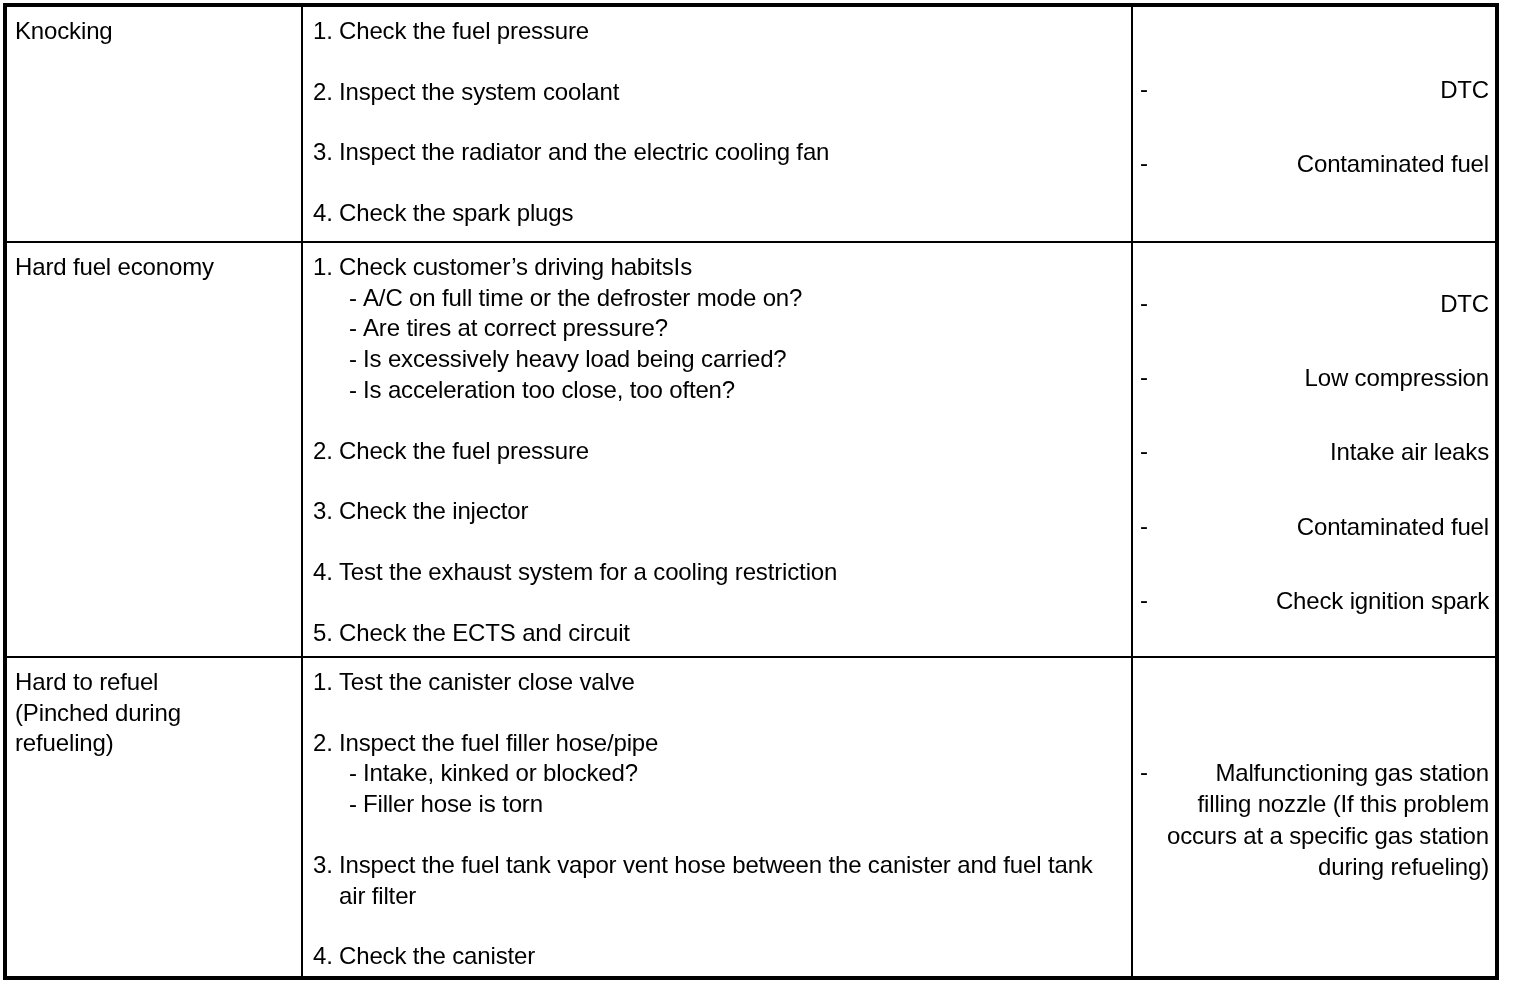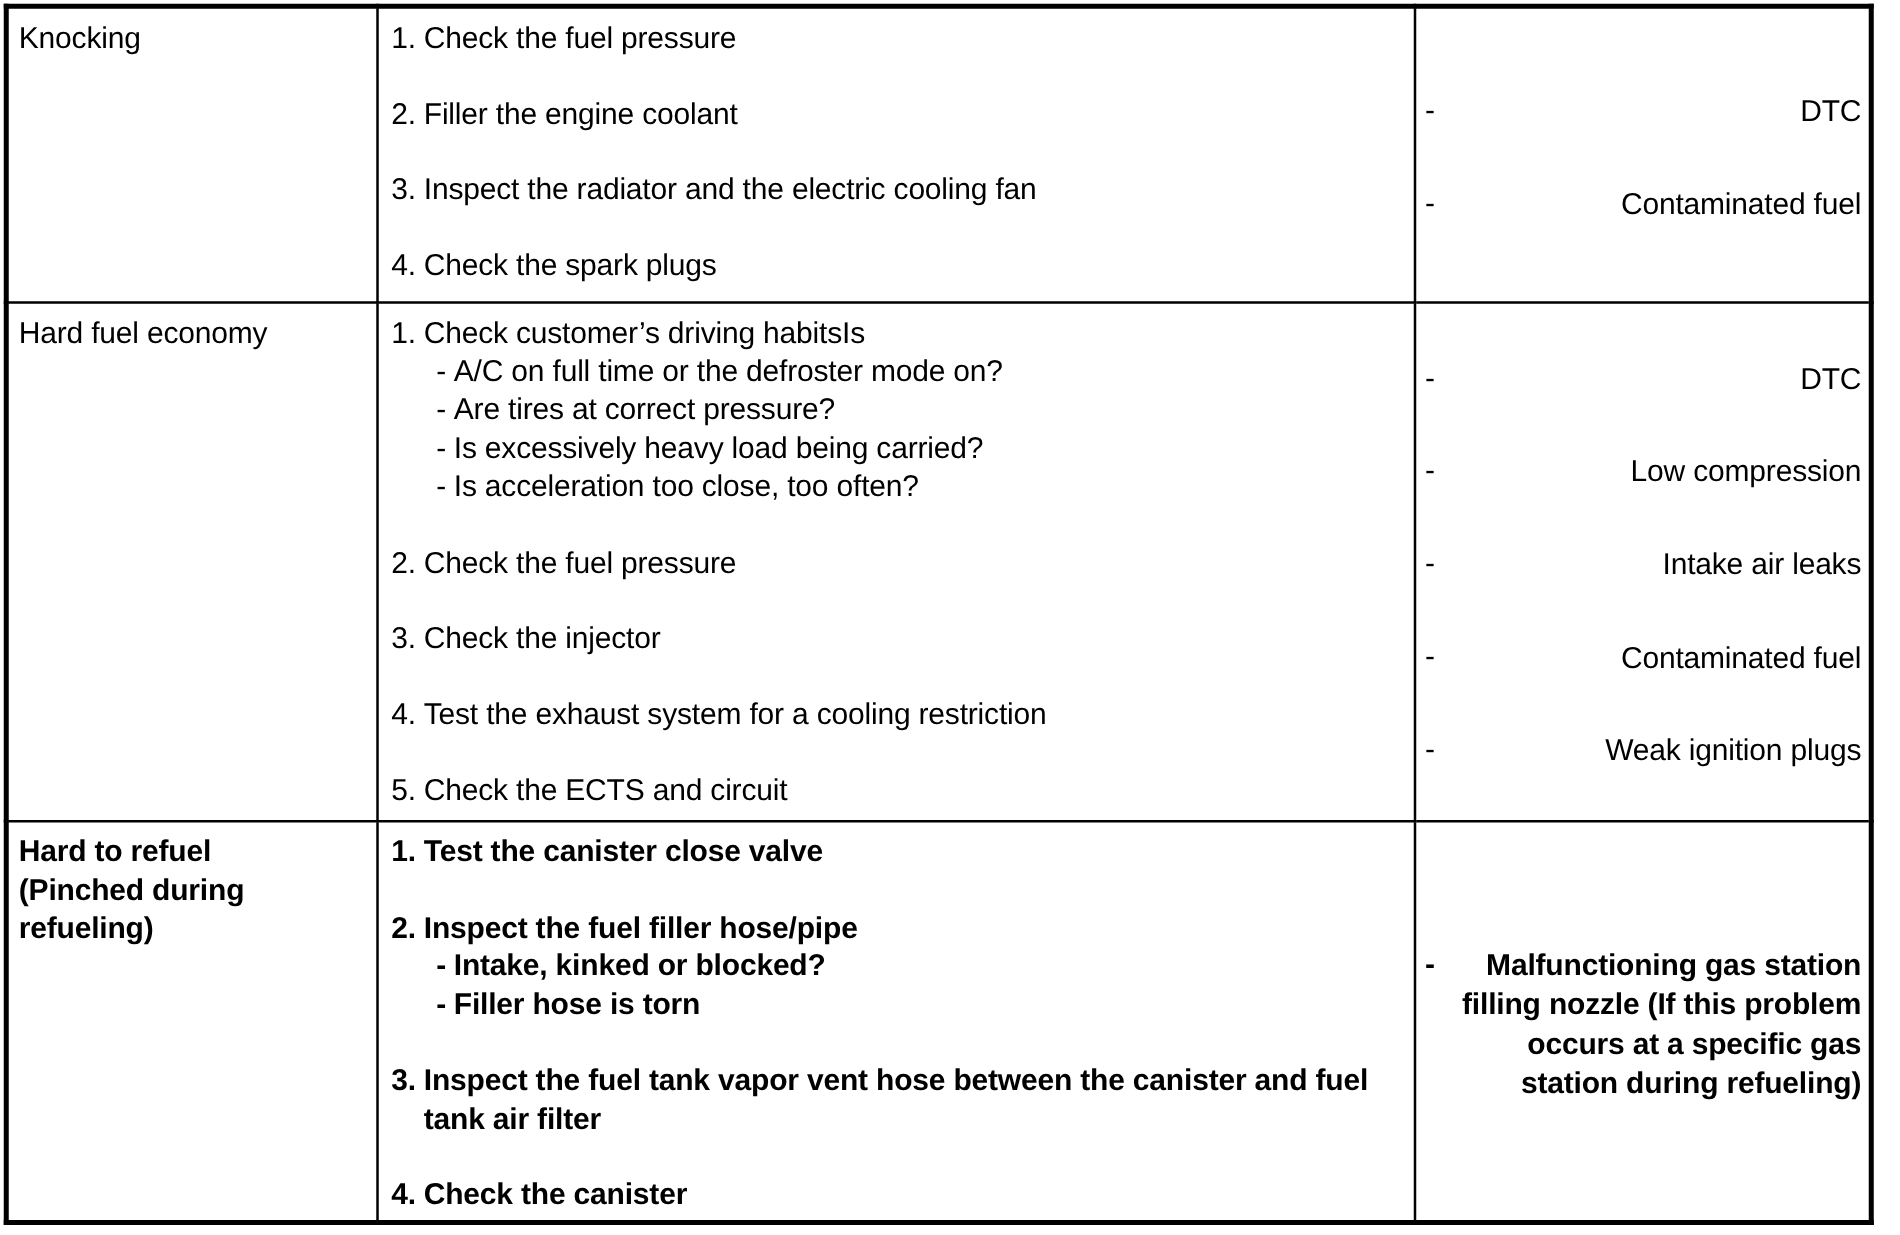--- a/index.html
+++ b/index.html
@@ -40,21 +40,21 @@
     padding: 0;
     box-sizing: border-box;
     background: #ffffff;
   }
   .col-symptom  { width: 297px; }
   .col-steps    { width: 830px; }
   .col-causes   { width: 365px; }
 
   .row-1 { height: 237px; }
   .row-2 { height: 415px; }
-  .row-3 { height: 320px; font-weight: bold; }
+  .row-3 { height: 320px; }
 
   
   .cell-pad {
     padding: 9px 6px 4px 8px;
     font-size: 24px;
     line-height: 1.28;
     letter-spacing: -0.15px;
   }
   .cell-pad.steps {
     padding-left: 10px;
@@ -141,21 +141,21 @@
 
         <td>
           <div class="cell-pad steps">
             <div class="step">
               <span class="step-num">1.</span>
               <span class="step-text">Check the fuel pressure</span>
             </div>
             <div class="step-gap-lg"></div>
             <div class="step">
               <span class="step-num">2.</span>
-              <span class="step-text">Filler the engine coolant</span>
+              <span class="step-text">Inspect the system coolant</span>
             </div>
             <div class="step-gap-lg"></div>
             <div class="step">
               <span class="step-num">3.</span>
               <span class="step-text">Inspect the radiator and the electric cooling fan</span>
             </div>
             <div class="step-gap-lg"></div>
             <div class="step">
               <span class="step-num">4.</span>
               <span class="step-text">Check the spark plugs</span>
@@ -247,21 +247,21 @@
               <div class="cause">
                 <span class="cause-dash">-</span>
                 <span class="cause-text">Intake air leaks</span>
               </div>
               <div class="cause">
                 <span class="cause-dash">-</span>
                 <span class="cause-text">Contaminated fuel</span>
               </div>
               <div class="cause">
                 <span class="cause-dash">-</span>
-                <span class="cause-text">Weak ignition plugs</span>
+                <span class="cause-text">Check ignition spark</span>
               </div>
             </div>
           </div>
         </td>
       </tr>
 
       <tr class="row-3">
 
         <td>
           <div class="cell-pad">

